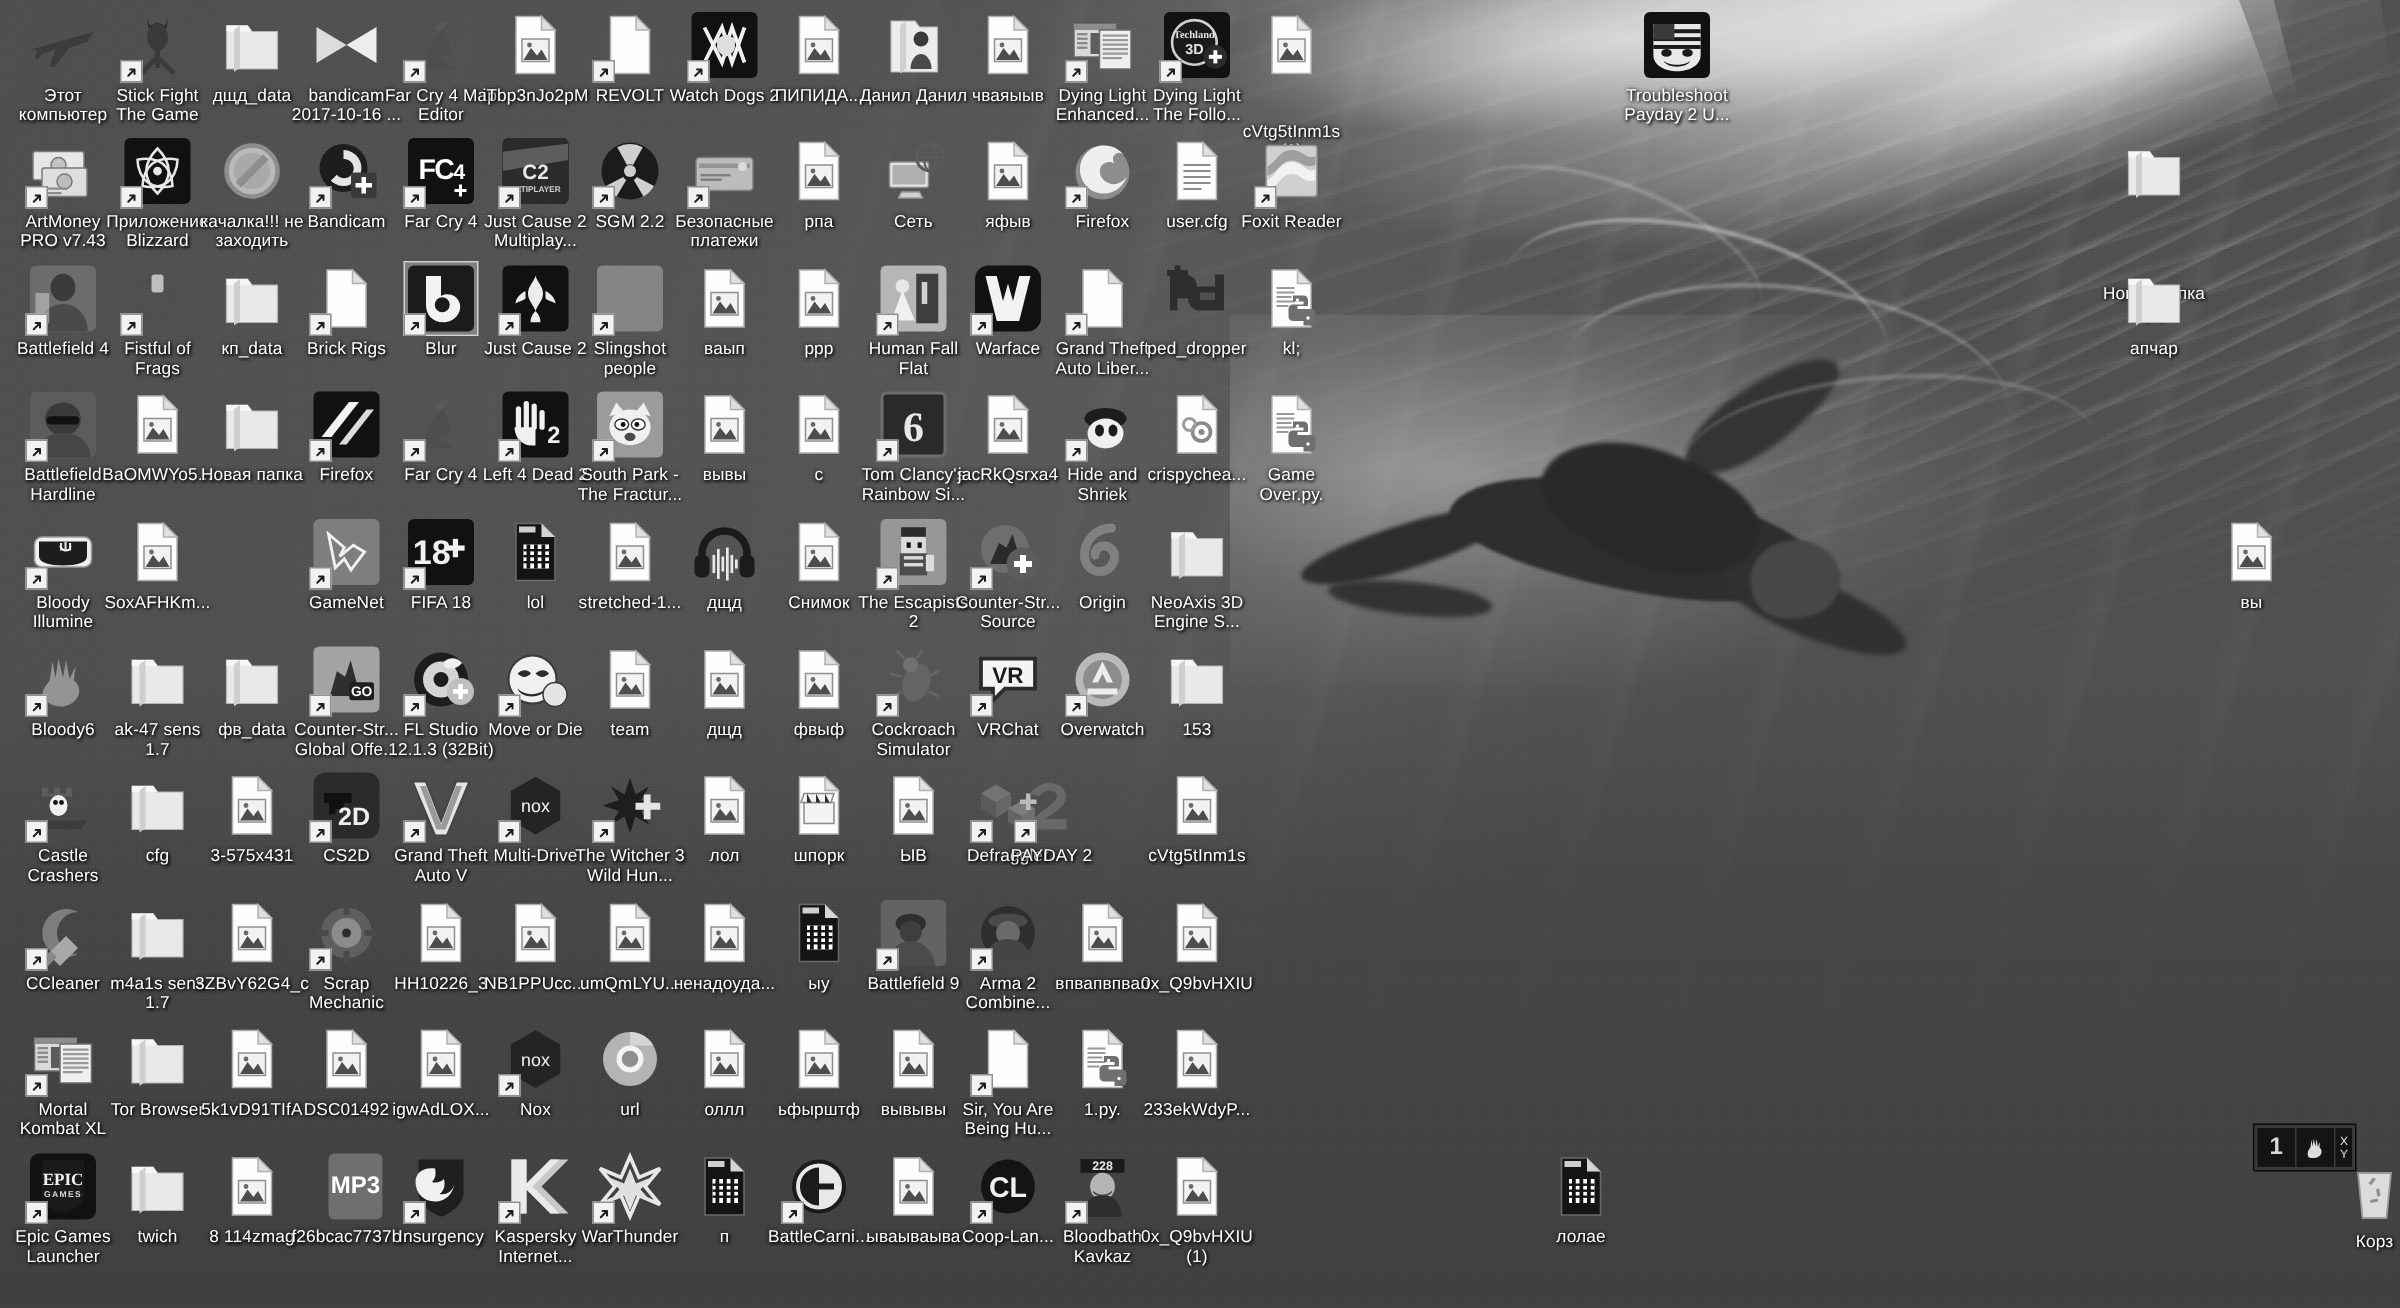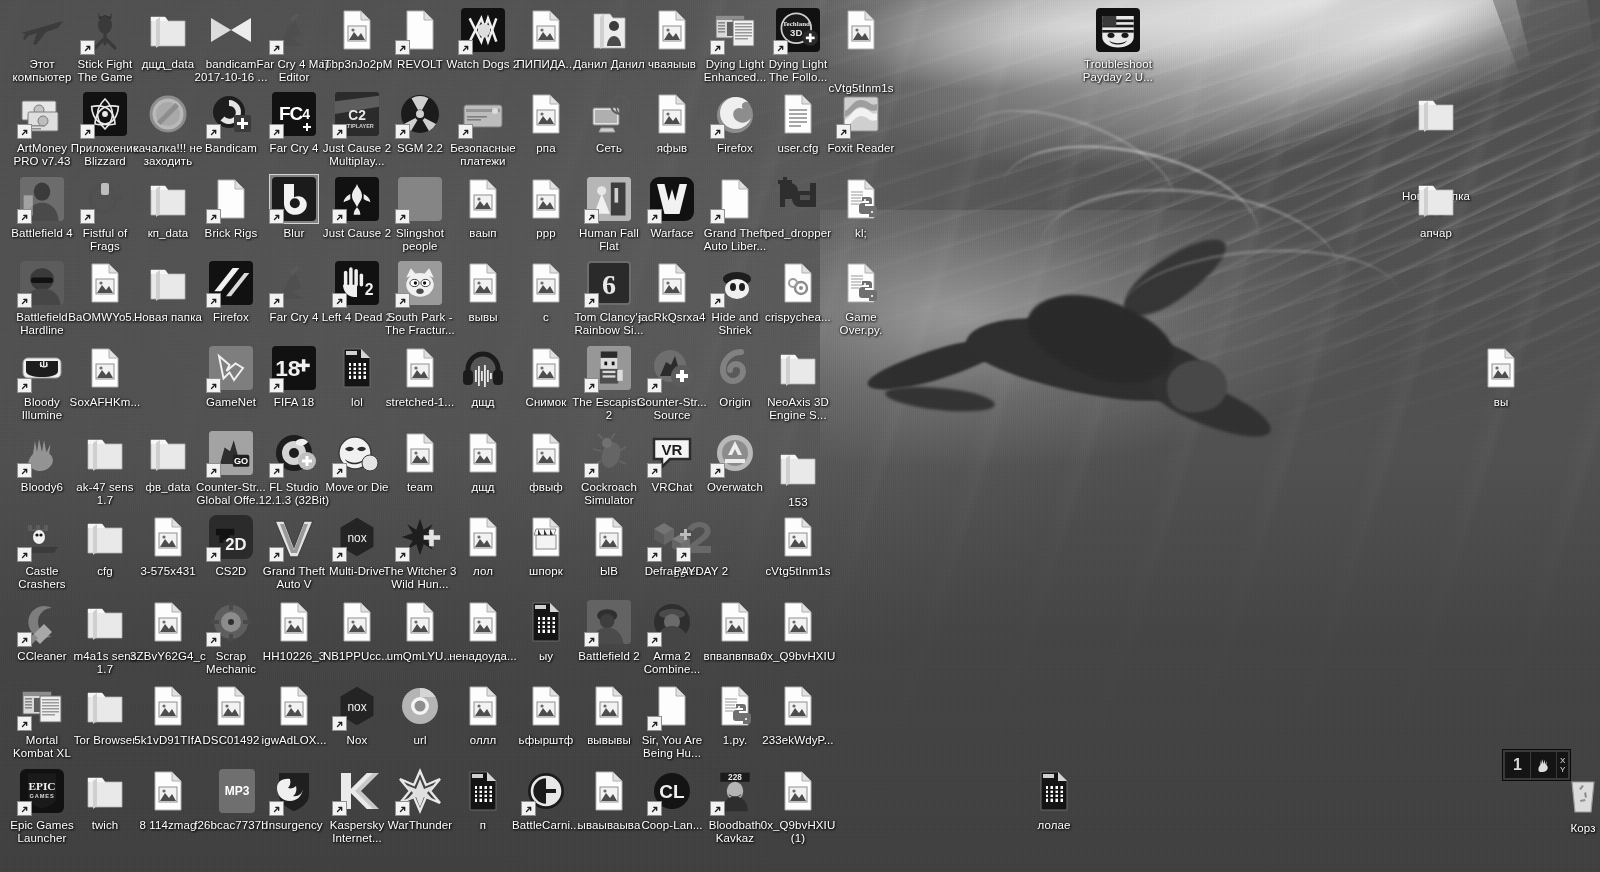--- a/index.html
+++ b/index.html
@@ -1542,21 +1542,21 @@
         <path d="M14 30h20v4H14z" fill="#ededed"></path>
           </svg>
           <span class="shortcut">
   <svg width="10" height="10" viewBox="0 0 12 12">
               <path d="M3 9L8 4M8 4H4.5M8 4v3.5" stroke="#1e1e1e" stroke-width="1.6" fill="none" stroke-linecap="round"></path>
             </svg>
           </span>
         </div>
         <div class="label">Overwatch</div>
       </div>
-      <div class="dicon" style="left: 760px; top: 444px;">
+      <div class="dicon" style="left: 760px; top: 429px;">
         <div class="glyph-box">
           <svg class="art" viewBox="0 0 48 48">
         <path d="M7 11h14l3 4h17v25H7z" fill="#e9e9e9" stroke="#b4b4b4" stroke-width=".8"></path>
         <path d="M7 11h14l3 4H7z" fill="#f6f6f6"></path>
         <path d="M12 14l4-3v28l-4 3z" fill="#cfcfcf"></path>
           </svg>
         </div>
         <div class="label">153</div>
       </div>
       <div class="dicon" style="left: 4px; top: 513px;">
@@ -1888,21 +1888,21 @@
         <ellipse cx="22" cy="23" rx="8" ry="8" fill="#3e3e3e"></ellipse>
         <path d="M4 48c2-12 9-18 18-18s16 6 18 18z" fill="#4b4b4b"></path>
             </svg>
           </div>
           <span class="shortcut">
   <svg width="10" height="10" viewBox="0 0 12 12">
               <path d="M3 9L8 4M8 4H4.5M8 4v3.5" stroke="#1e1e1e" stroke-width="1.6" fill="none" stroke-linecap="round"></path>
             </svg>
           </span>
         </div>
-        <div class="label">Battlefield 2</div>
+        <div class="label">Battlefield 9</div>
       </div>
       <div class="dicon" style="left: 634px; top: 598px;">
         <div class="glyph-box">
           <svg class="art" viewBox="0 0 48 48">
         <circle cx="24" cy="24" r="18" fill="#2e2e2e"></circle>
         <ellipse cx="24" cy="16" rx="13" ry="5" fill="#4a4a4a"></ellipse>
         <ellipse cx="24" cy="24" rx="8" ry="8" fill="#6a6a6a"></ellipse>
         <path d="M8 42c2-9 8-14 16-14s14 5 16 14z" fill="#454545"></path>
           </svg>
           <span class="shortcut">
@@ -2151,21 +2151,21 @@
       <path d="M28 5l9 9h-9z" fill="#e0e0e0" stroke="#b0b0b0" stroke-width="1"></path>
       <rect x="15" y="20" width="18" height="15" fill="#f2f2f2" stroke="#8f8f8f" stroke-width="1"></rect>
         <path d="M16 34l5-8 4 5 3-4 4 7z" fill="#4d4d4d"></path>
             <circle cx="20" cy="24" r="1.6" fill="#6a6a6a"></circle>
           </svg>
         </div>
         <div class="label">8 114zmag</div>
       </div>
       <div class="dicon" style="left: 193px; top: 767px;">
         <div class="glyph-box">
-          <div class="tile mid" style="font-size:12px;margin-left:12px;">MP3</div>
+          <div class="tile mid" style="font-size:16px;margin-left:12px;">MP3</div>
         </div>
         <div class="label">f26bcac7737b</div>
       </div>
       <div class="dicon" style="left: 256px; top: 767px;">
         <div class="glyph-box">
           <svg class="art" viewBox="0 0 48 48">
         <path d="M9 6h30v22c0 9-11 15-15 16-4-1-15-7-15-16z" fill="#1f1f1f"></path>
         <path d="M20 12c1 4 0 7-2 9 3 1 6 0 8-2 1 4 0 8-3 10 5 1 9-2 10-7-1 7-6 12-13 12-8 0-13-6-13-13 0-6 5-10 13-9z" fill="#f0f0f0"></path>
           </svg>
           <span class="shortcut">

